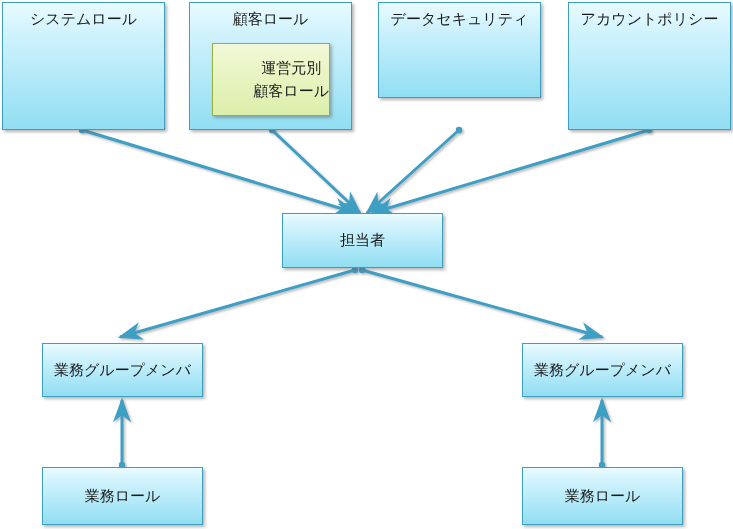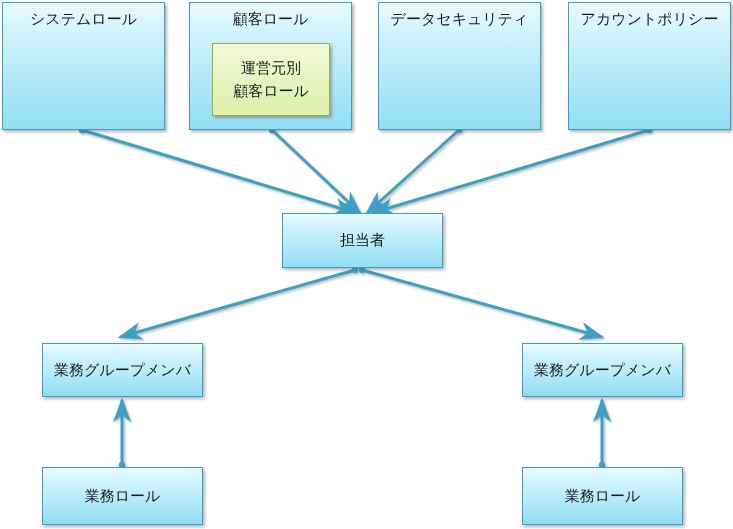--- a/index.html
+++ b/index.html
@@ -45,21 +45,21 @@
     font-family: Liberation Mono, monospace;
   }
   .node-inner {
     position: absolute;
     box-sizing: border-box;
     border: 1px solid #9aae3c;
     background: linear-gradient(to bottom, #f2f8d8 0%, #eaf5c6 35%, #dcefab 100%);
     box-shadow: 2px 2px 3px rgba(90,90,90,0.45);
     display: flex;
     flex-direction: column;
-    align-items: center;
+    align-items: flex-end;
     justify-content: center;
     text-align: center;
     color: #1a1a1a;
     font-size: 15px;
     line-height: 1.5;
   }
   .node-label {
     display: block;
     white-space: pre-line;
   }
@@ -104,21 +104,21 @@
 
   <div class="node top-node" style="left: 189px; top: 2px; width: 163px; height: 128px;">
     <span class="node-label">顧客ロール</span>
   </div>
 
   <div class="node-inner" style="left: 212px; top: 43px; width: 118px; height: 73px;">
     <span class="node-label">運営元別
 顧客ロール</span>
   </div>
 
-  <div class="node top-node" style="left: 378px; top: 2px; width: 163px; height: 128px;">
+  <div class="node top-node" style="left: 378px; top: 2px; width: 163px; height: 96px;">
     <span class="node-label">データセキュリティ</span>
   </div>
 
   <div class="node" style="left: 282px; top: 213px; width: 161px; height: 55px;">
     <span class="node-label">担当者</span>
   </div>
 
   <div class="node top-node" style="left: 568px; top: 2px; width: 163px; height: 128px;">
     <span class="node-label">アカウントポリシー</span>
   </div>

